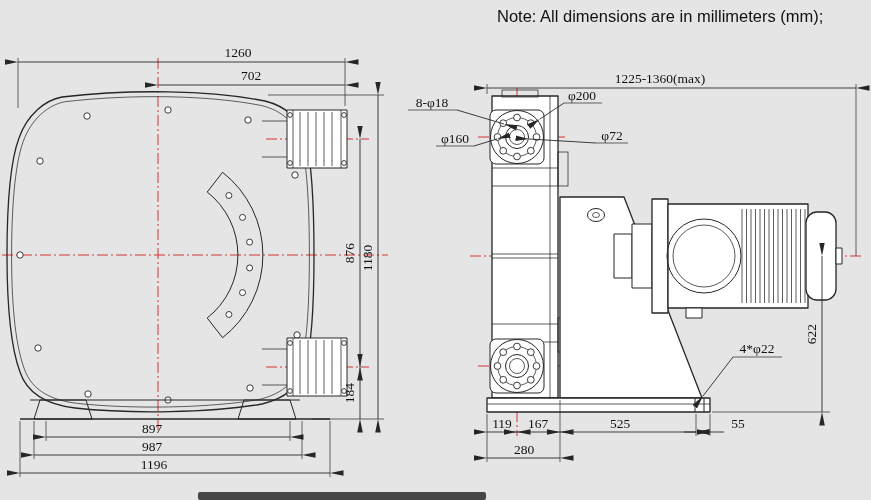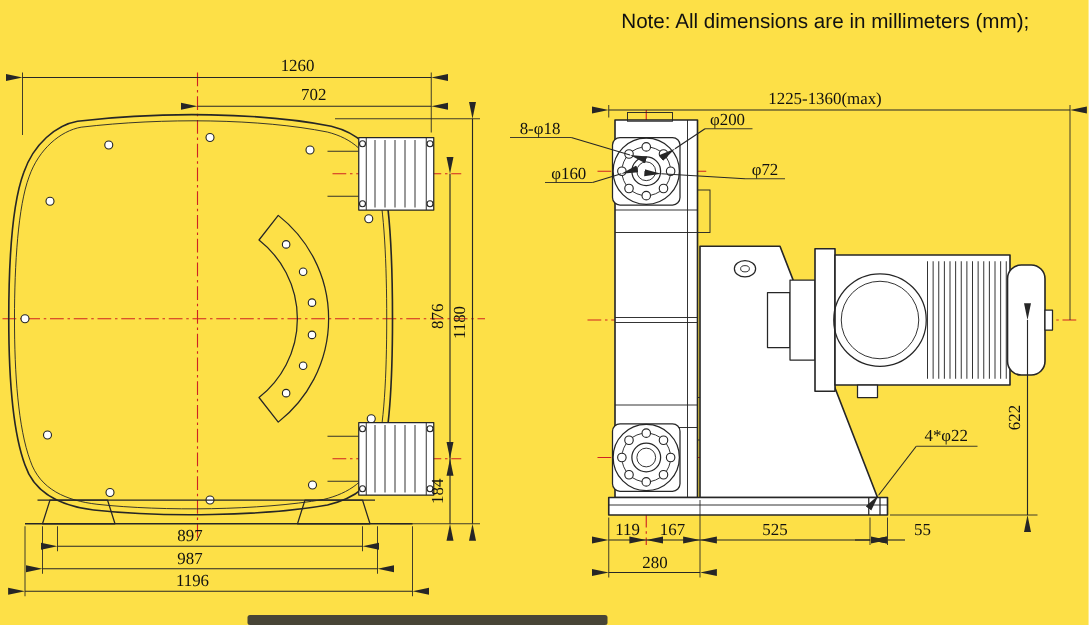--- a/index.html
+++ b/index.html
@@ -1,16 +1,16 @@
 <!DOCTYPE html>
 <html><head>
 <meta charset="utf-8">
 <style>
   html,body{margin:0;padding:0;background:#ffffff;}
-  .canvas{position:relative;width:871px;height:500px;background:#fde047;overflow:hidden;
+  .canvas{position:relative;width:871px;height:500px;background:#e5e5e5;overflow:hidden;
           font-family:"Liberation Sans",sans-serif;}
   svg{display:block;}
   .oln{fill:none;stroke:#262626;stroke-width:1.3;stroke-linejoin:round;}
   .med{fill:none;stroke:#262626;stroke-width:1;stroke-linejoin:round;}
   .thin{fill:none;stroke:#262626;stroke-width:0.75;}
   .dim{fill:none;stroke:#262626;stroke-width:0.9;}
   .ext{fill:none;stroke:#262626;stroke-width:0.7;}
   .cl{fill:none;stroke:#cf2222;stroke-width:0.9;stroke-dasharray:11 3 2 3;}
   .hole{fill:#ffffff;stroke:#262626;stroke-width:0.9;}
   .white{fill:#ffffff;}

